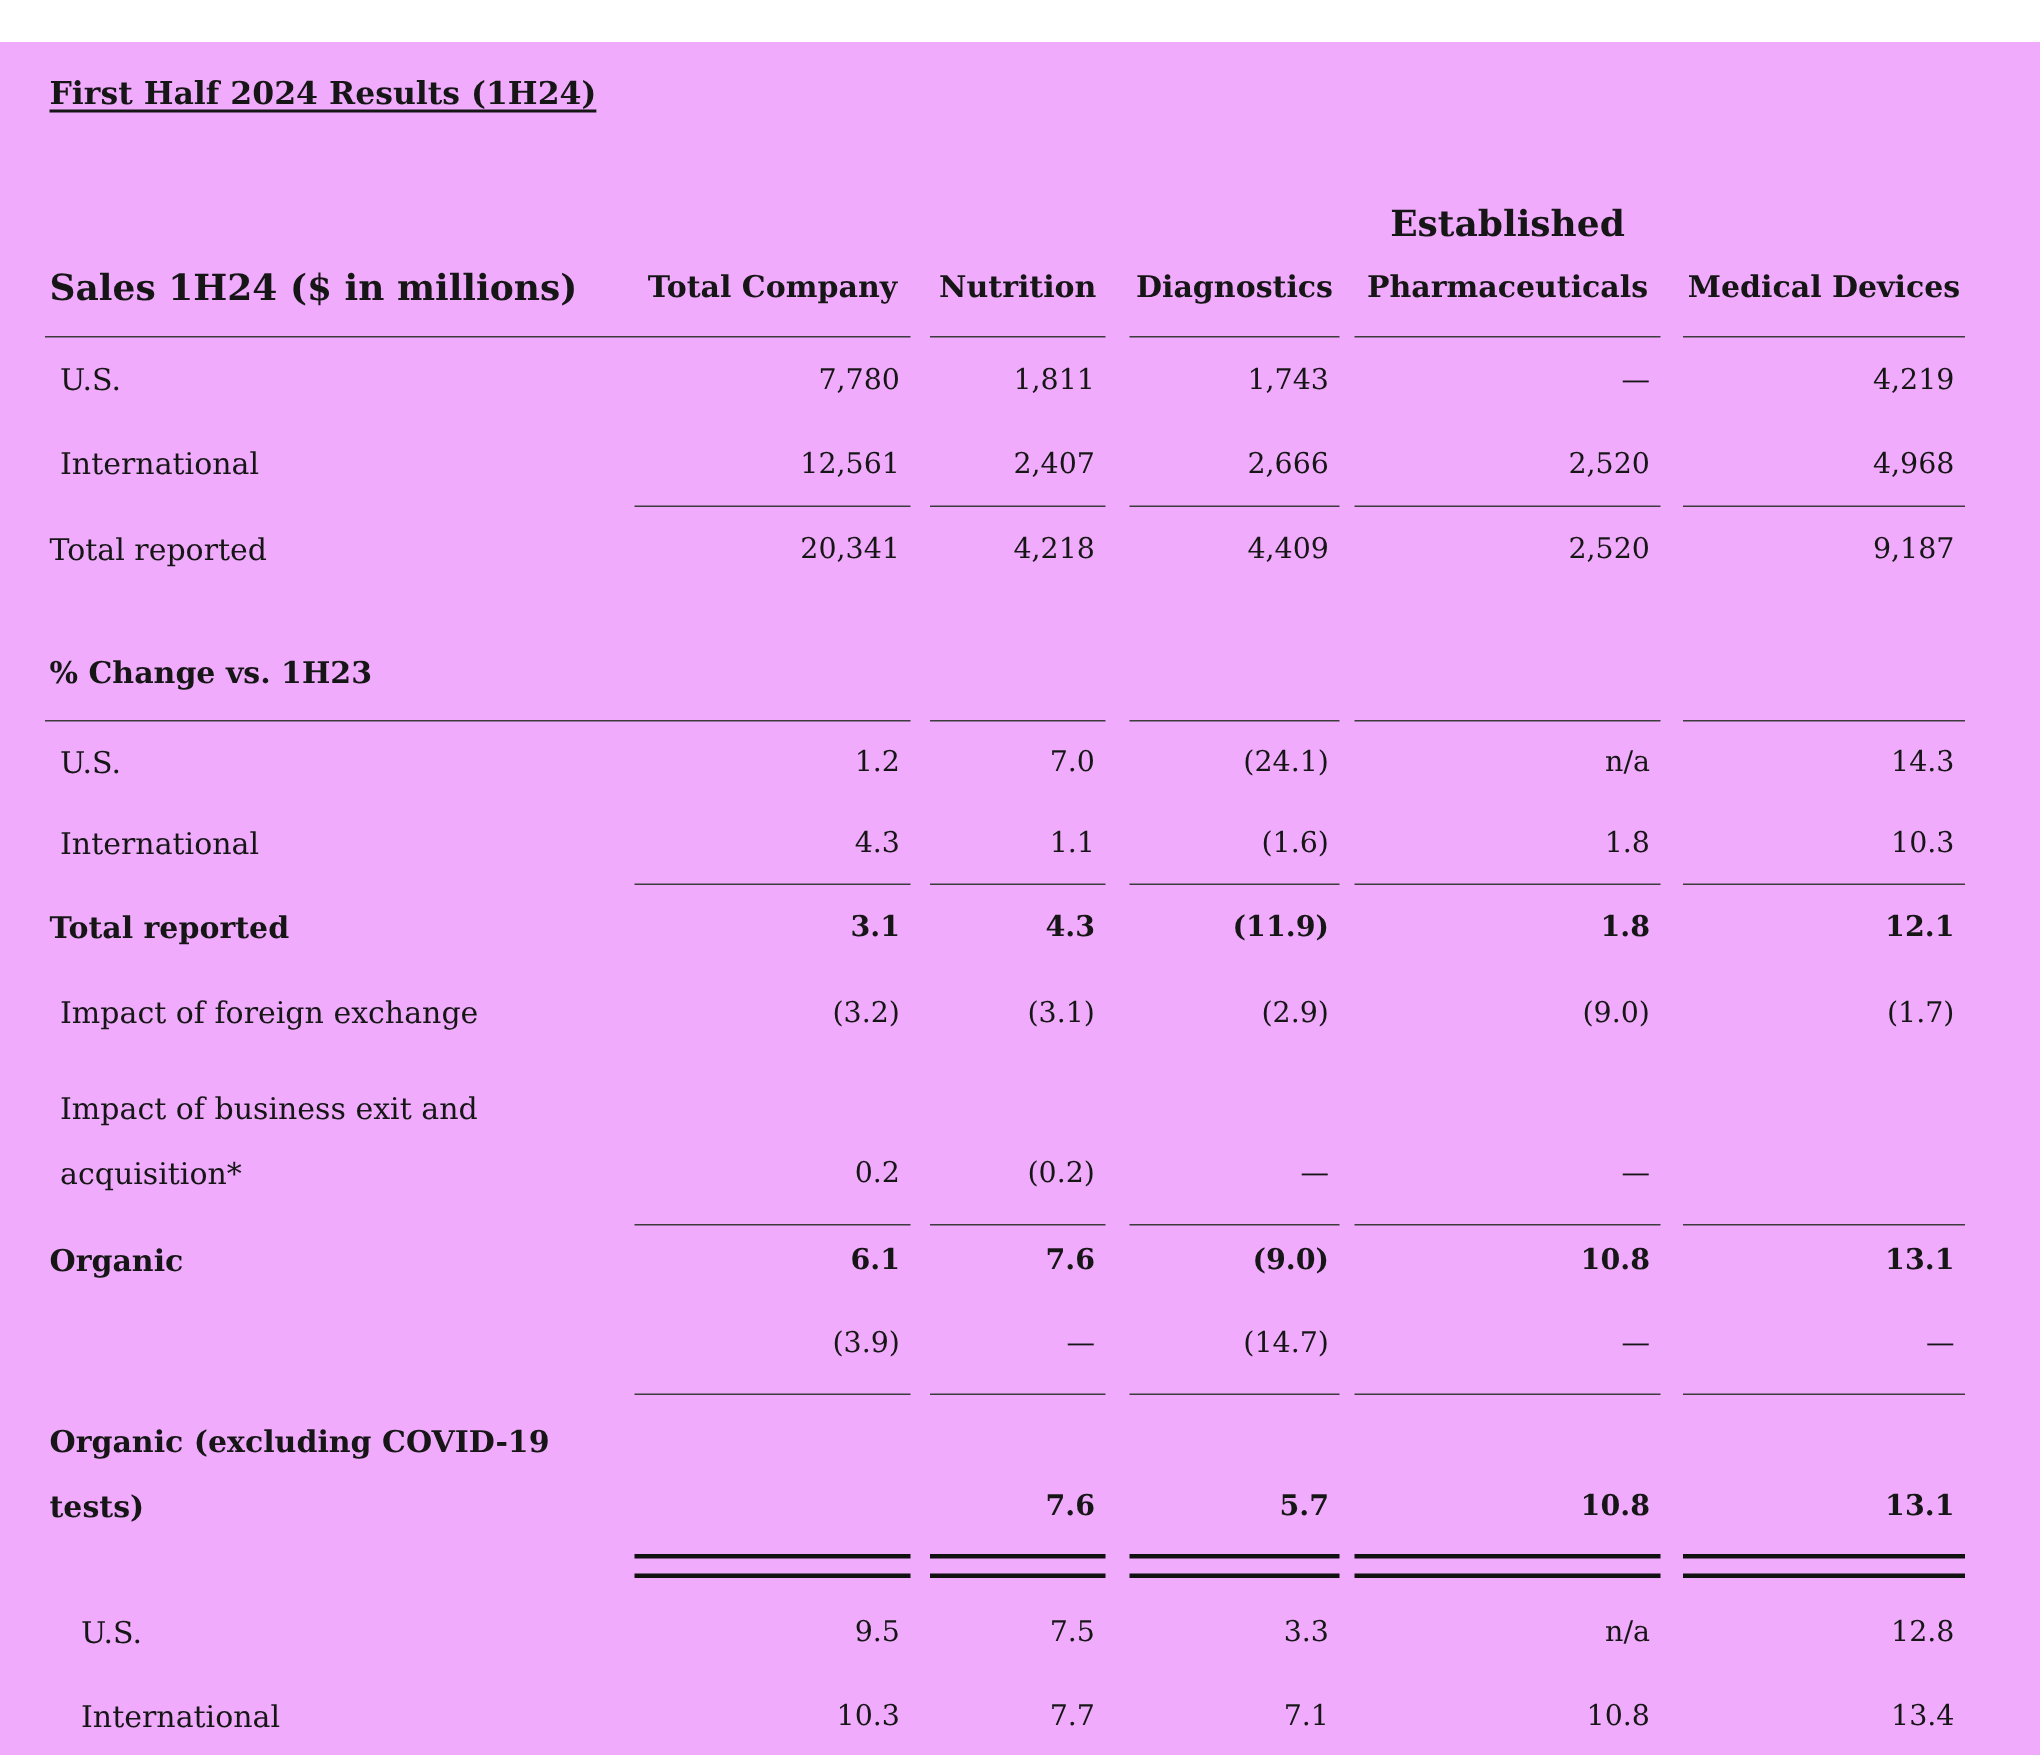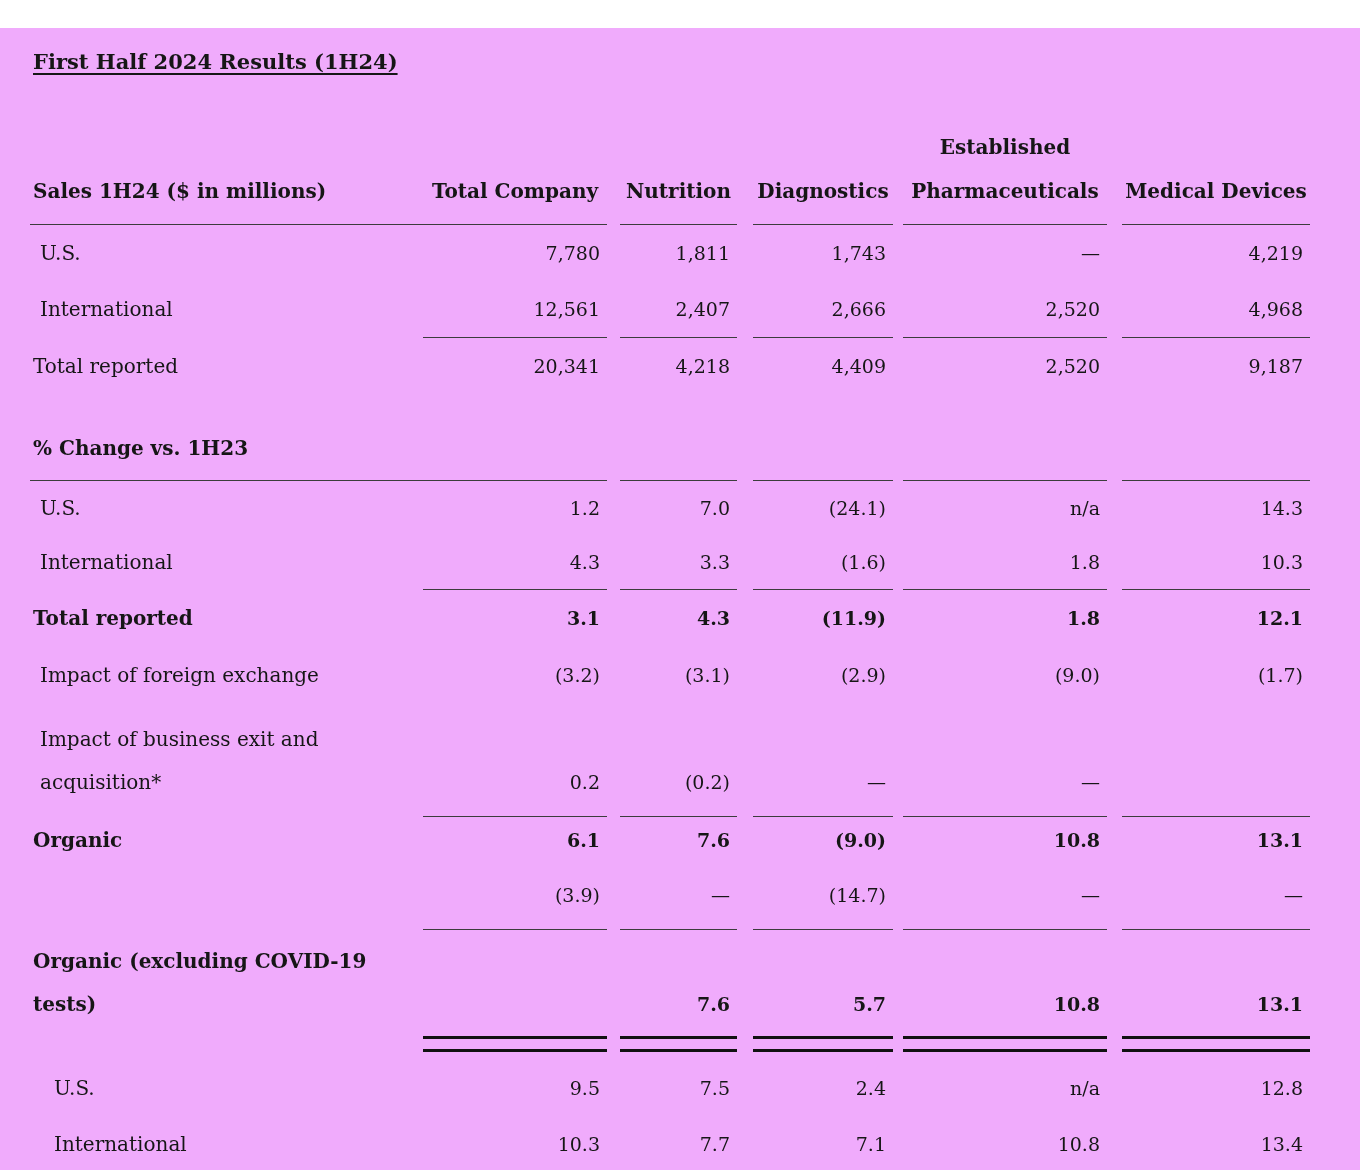--- a/index.html
+++ b/index.html
@@ -20,23 +20,23 @@
     text-decoration-thickness:2px;
     text-underline-offset:4px;
     white-space:nowrap;
   }
   
   .g{display:grid;grid-template-columns:393px 184px 13px 117px 16px 140px 10px 204px 15px 188px;}
   .c1{grid-column:1}.c2{grid-column:2}.c4{grid-column:4}.c6{grid-column:6}.c8{grid-column:8}.c10{grid-column:10}
   .c12{grid-column:1 / 3}
 
   .estabrow{margin-top:58px;height:26px;align-items:center;}
-  .estab{font-size:20px;font-weight:bold;text-align:center;white-space:nowrap;}
+  .estab{font-size:24px;font-weight:bold;text-align:center;white-space:nowrap;}
   .headrow{margin-top:10px;height:42px;align-items:center;}
-  .salehead{font-size:20px;font-weight:bold;padding-left:3px;white-space:nowrap;}
+  .salehead{font-size:24px;font-weight:bold;padding-left:3px;white-space:nowrap;}
   .colhead{font-size:20px;font-weight:bold;text-align:center;white-space:nowrap;}
 
   .row{height:56px;align-items:center;}
   .h54{height:54px}.h58{height:58px}.h46{height:46px}.h64{height:64px}
   .mt26{margin-top:26px}.mt14{margin-top:14px}
   .lab{font-size:20px;padding-left:10px;line-height:1.25;white-space:nowrap;}
   .ind0{padding-left:3px}
   .ind2{padding-left:24px}
   .b{font-weight:bold}
   .val{font-size:19px;text-align:right;padding-right:7px;white-space:nowrap;}
@@ -136,21 +136,21 @@
       <div class="val c2">1.2</div>
       <div class="val c4">7.0</div>
       <div class="val c6">(24.1)</div>
       <div class="val c8">n/a</div>
       <div class="val c10">14.3</div>
     </div>
 
     <div class="g row h54">
       <div class="lab c1">International</div>
       <div class="val c2">4.3</div>
-      <div class="val c4">3.3</div>
+      <div class="val c4">1.1</div>
       <div class="val c6">(1.6)</div>
       <div class="val c8">1.8</div>
       <div class="val c10">10.3</div>
     </div>
 
     <div class="g rl">
       <div class="sg c2"></div>
       <div class="sg c4"></div>
       <div class="sg c6"></div>
       <div class="sg c8"></div>
@@ -235,21 +235,21 @@
       <div class="sg c4"></div>
       <div class="sg c6"></div>
       <div class="sg c8"></div>
       <div class="sg c10"></div>
     </div>
 
     <div class="g row mt14">
       <div class="lab ind2 c1">U.S.</div>
       <div class="val c2">9.5</div>
       <div class="val c4">7.5</div>
-      <div class="val c6">2.4</div>
+      <div class="val c6">3.3</div>
       <div class="val c8">n/a</div>
       <div class="val c10">12.8</div>
     </div>
 
     <div class="g row">
       <div class="lab ind2 c1">International</div>
       <div class="val c2">10.3</div>
       <div class="val c4">7.7</div>
       <div class="val c6">7.1</div>
       <div class="val c8">10.8</div>

